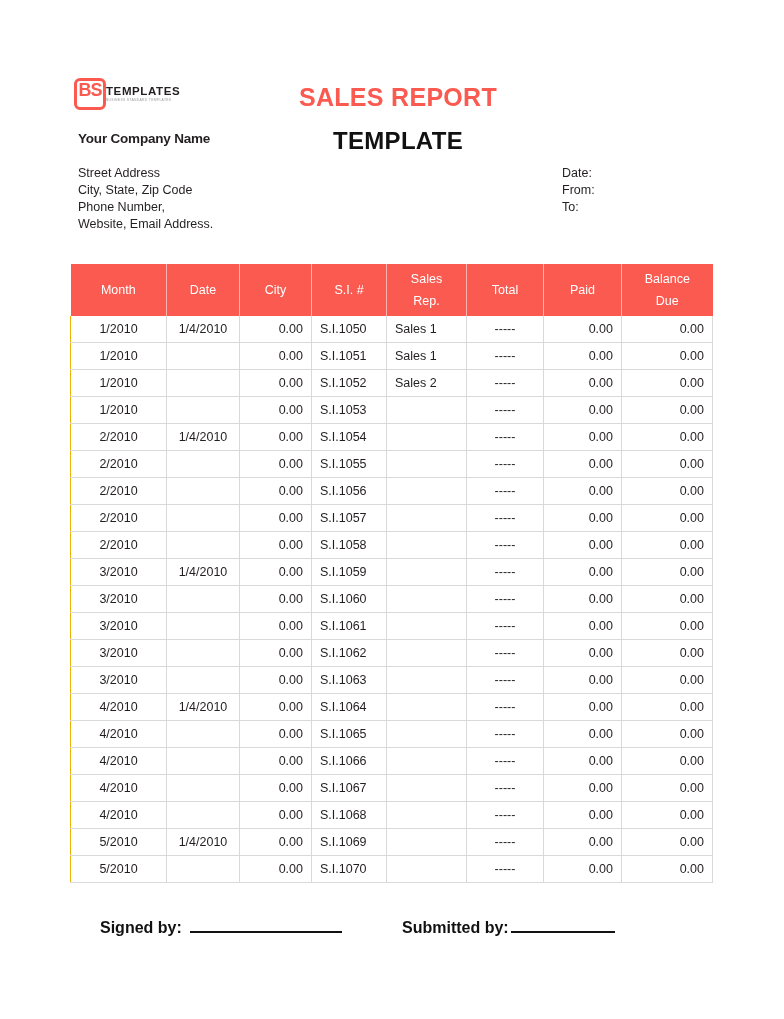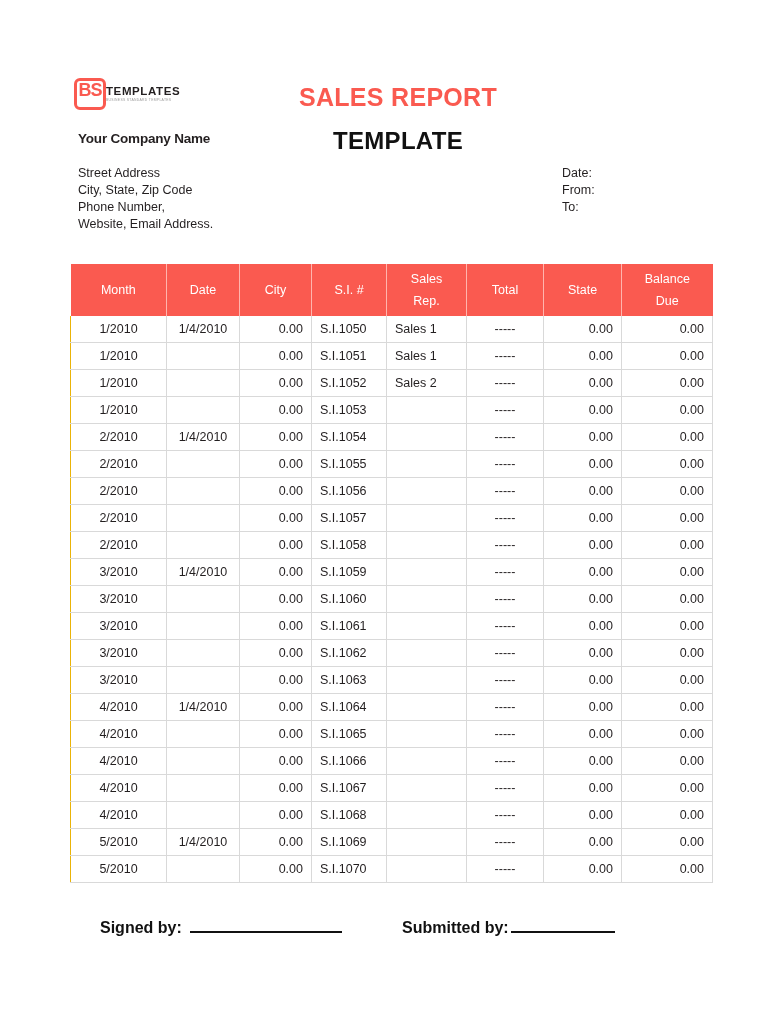--- a/index.html
+++ b/index.html
@@ -287,21 +287,21 @@
             <span>S.I. #</span>
           </th>
           <th>
             <span>Sales</span><br>
             <span>Rep.</span>
           </th>
           <th>
             <span>Total</span>
           </th>
           <th>
-            <span>State</span>
+            <span>Paid</span>
           </th>
           <th>
             <span>Balance</span><br>
             <span>Due</span>
           </th>
         </tr>
       </thead>
       <tbody id="table-body">
           <tr>
             <td class="c-center">1/2010</td>

